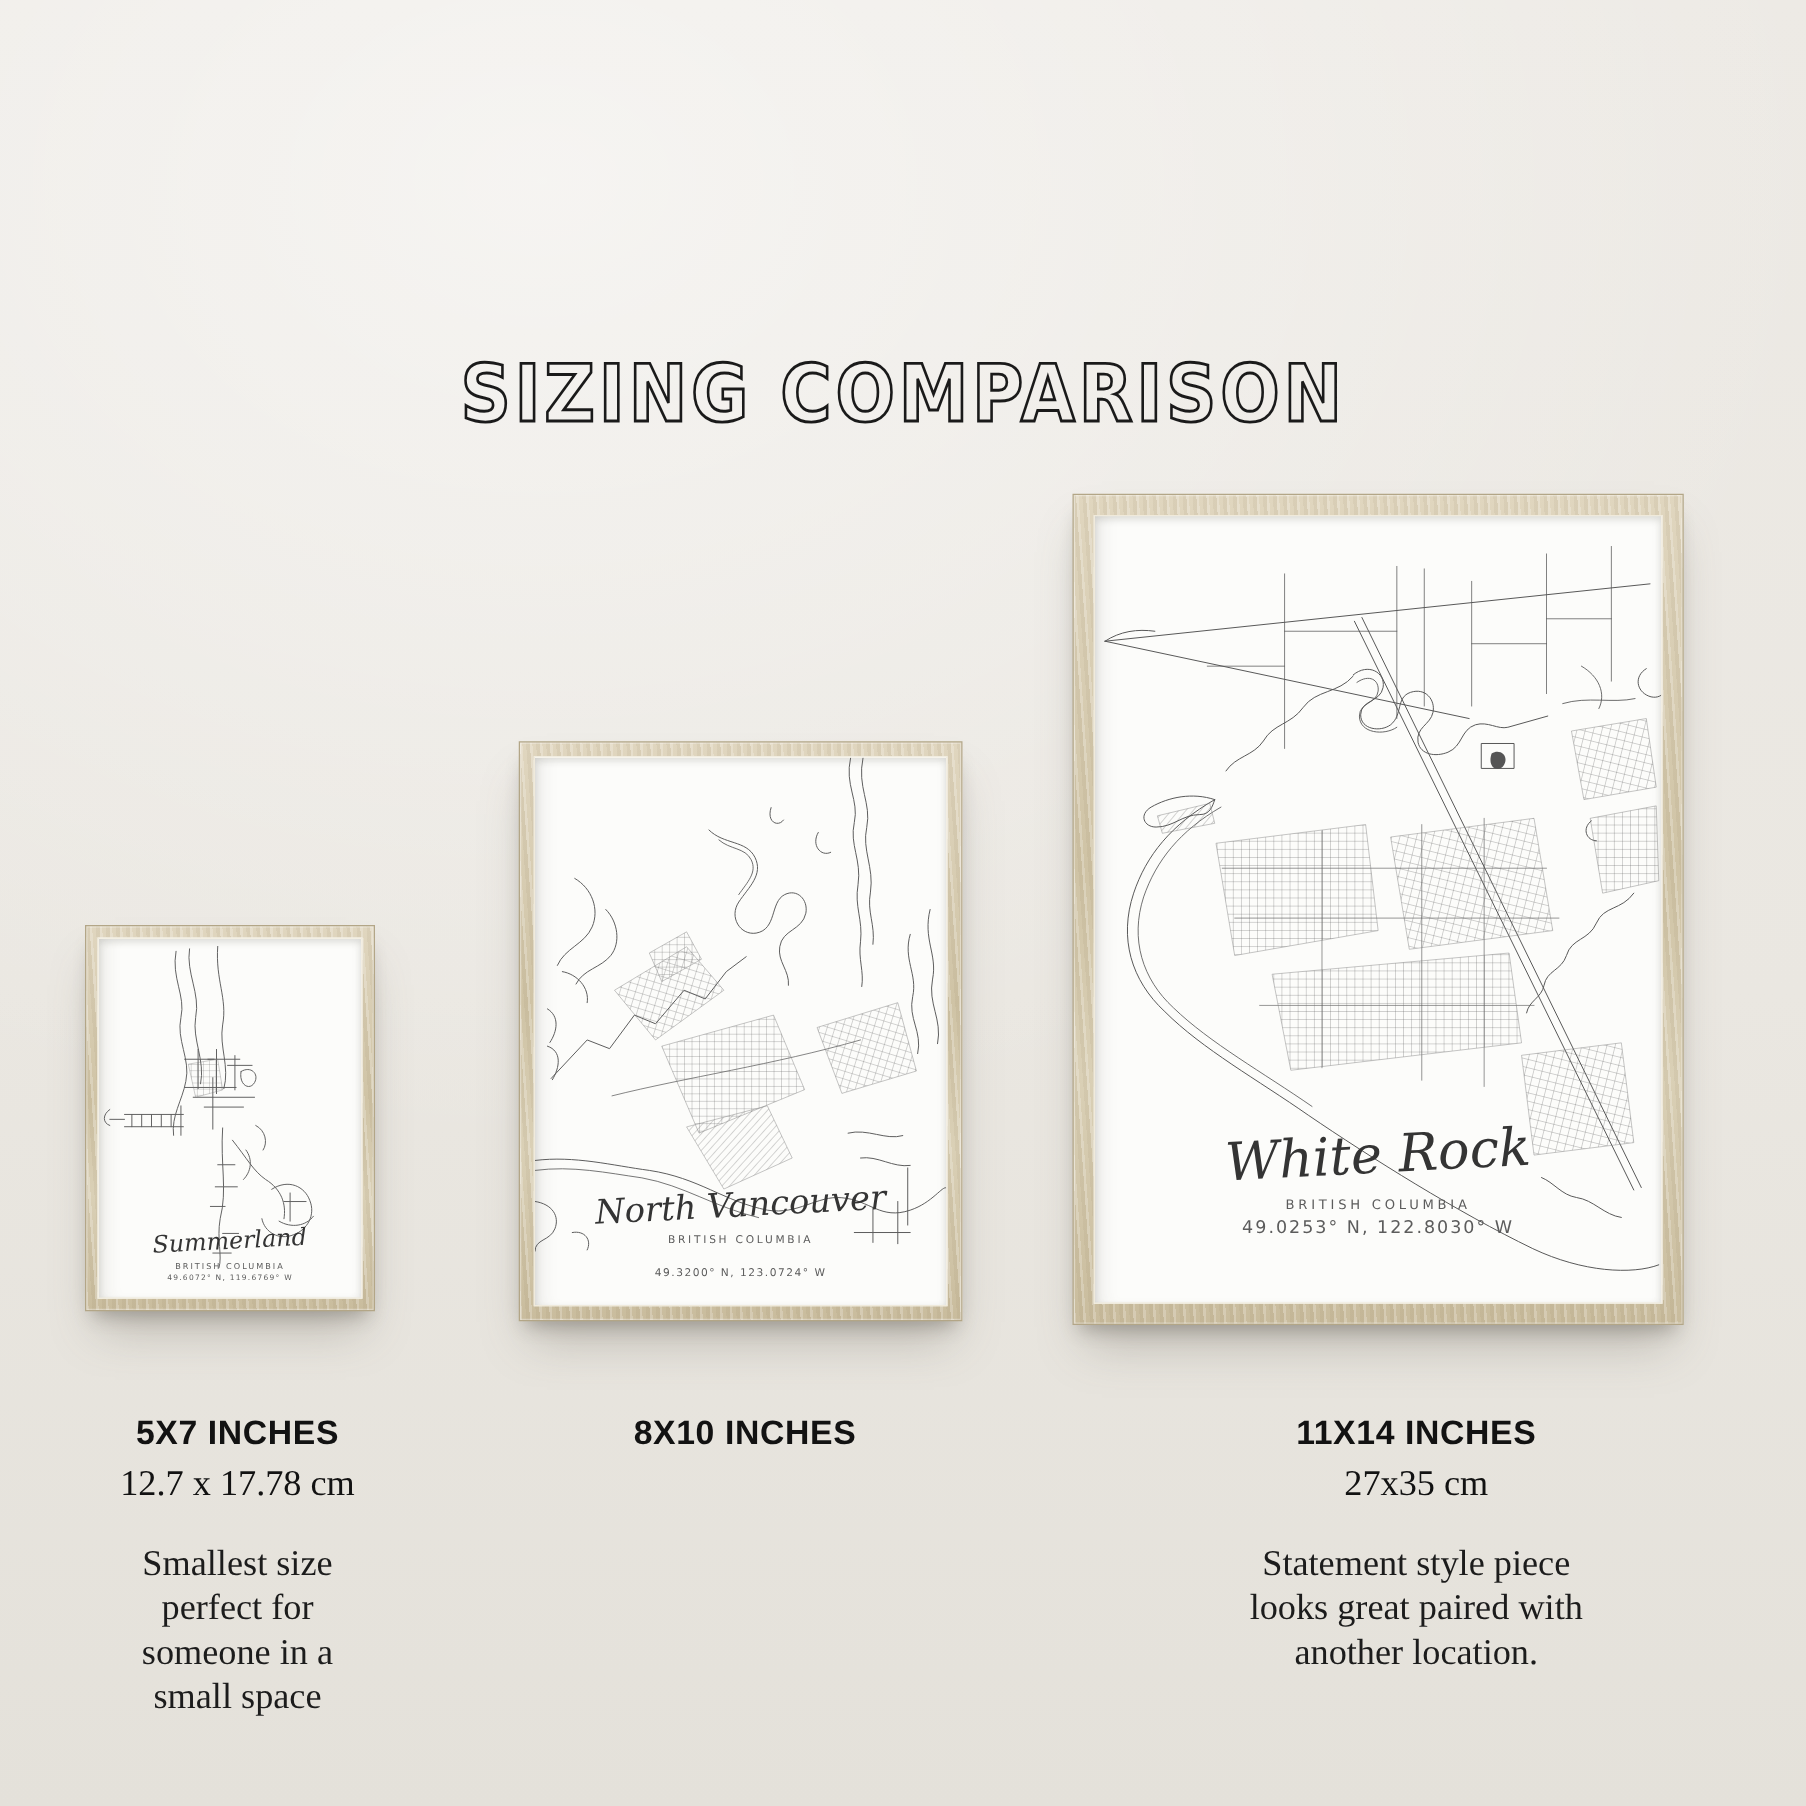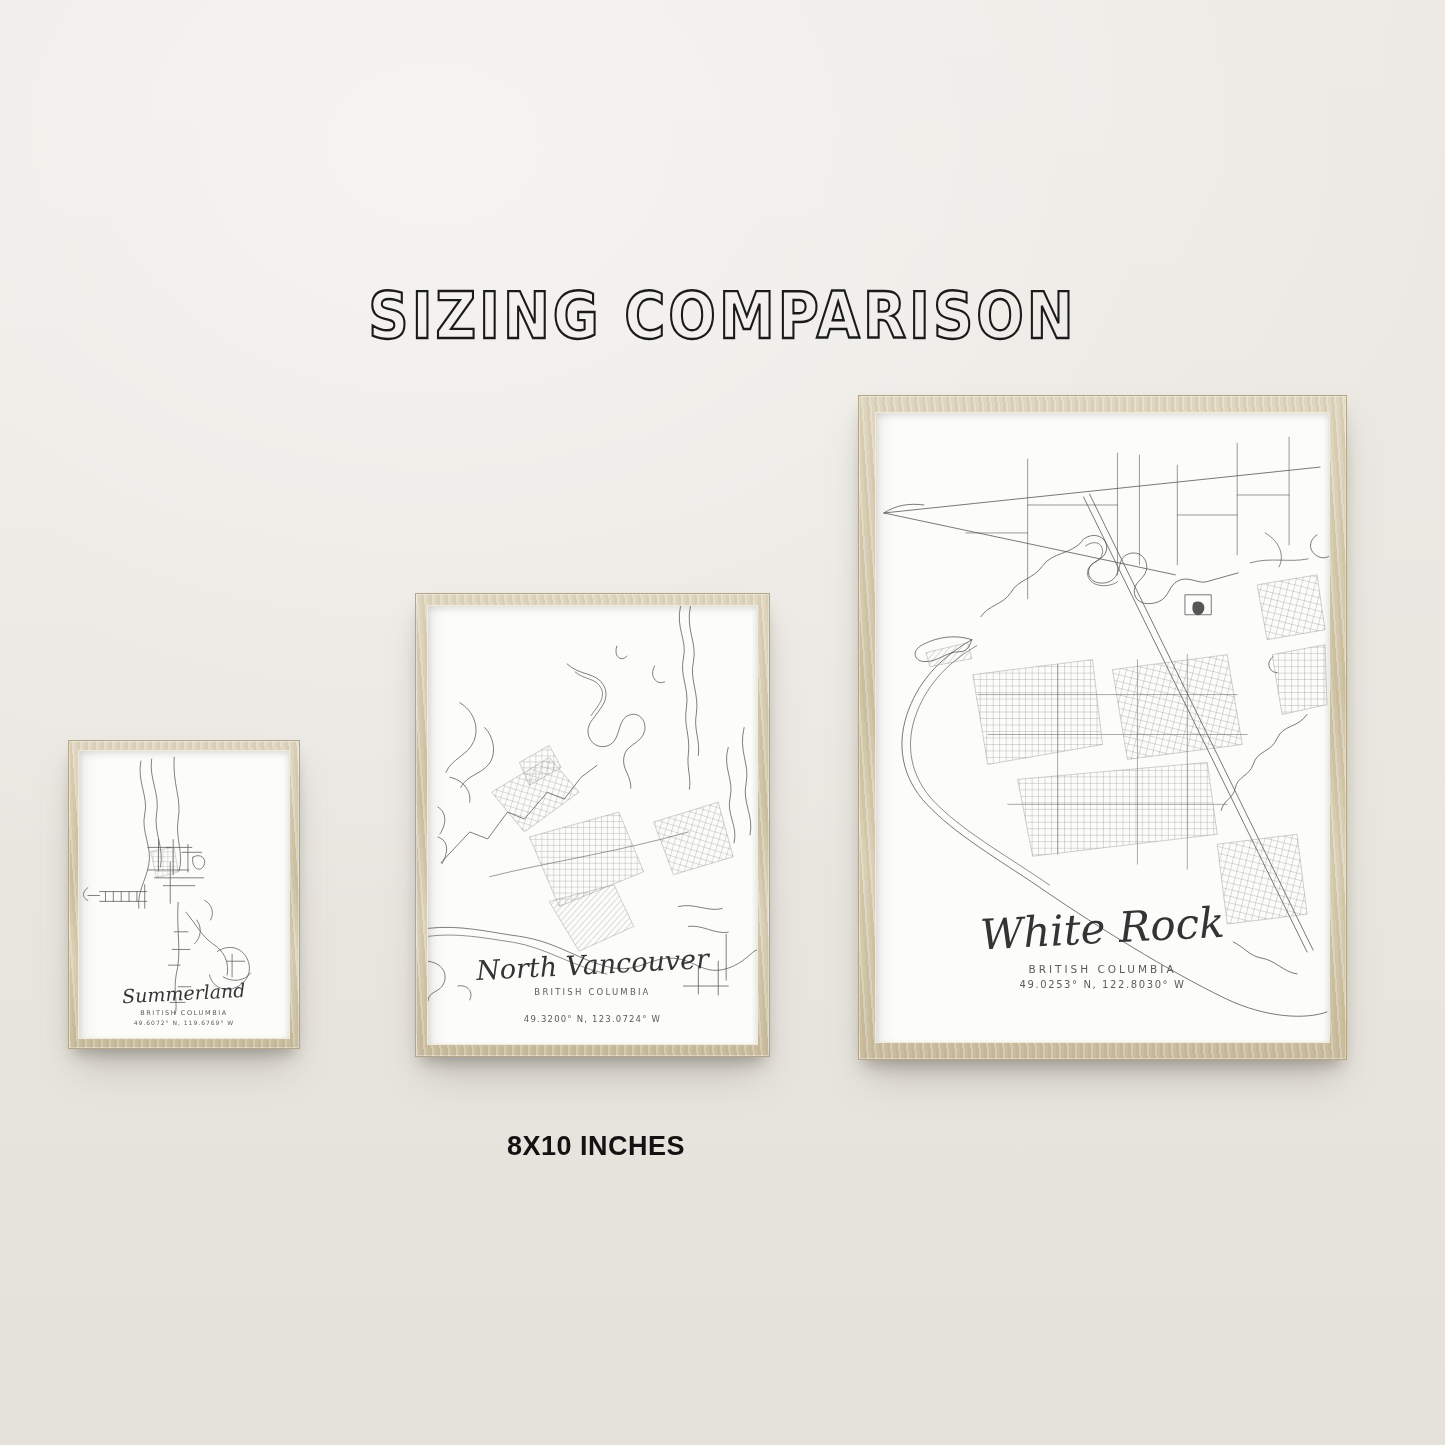--- a/index.html
+++ b/index.html
@@ -49,21 +49,21 @@
   .frame-small  .city{font-size:19px;}
   .frame-small  .region{font-size:6.5px;letter-spacing:1.6px;margin-top:5px;}
   .frame-small  .coords{font-size:6px;letter-spacing:1px;margin-top:2px;}
   .frame-medium .caption{bottom:20px;}
   .frame-medium .city{font-size:27px;}
   .frame-medium .region{font-size:8.5px;letter-spacing:2.2px;margin-top:7px;}
   .frame-medium .coords{font-size:8.5px;letter-spacing:1.2px;margin-top:17px;}
   .frame-large  .caption{bottom:52px;}
   .frame-large  .city{font-size:42px;}
   .frame-large  .region{font-size:10.5px;letter-spacing:3px;margin-top:10px;}
-  .frame-large  .coords{font-size:10px;letter-spacing:1.6px;margin-top:4px;}
+  .frame-large  .coords{font-size:14px;letter-spacing:1.6px;margin-top:4px;}
   
   .col{position:absolute;top:1131px;text-align:center;color:#121212;}
   .col-1{left:40px;  width:300px;}
   .col-2{left:436px; width:320px;}
   .col-3{left:953px; width:360px;}
   .size-label{font-family:"Liberation Sans",sans-serif;font-weight:700;font-size:27px;letter-spacing:0.5px;margin:0;}
   .size-cm{font-family:"Liberation Serif",serif;font-size:29px;margin:9px 0 0 0;}
   .size-desc{font-family:"Liberation Serif",serif;font-size:29px;line-height:1.22;margin:30px 0 0 0;white-space:pre-line;color:#1c1c1c;}
 </style>
 </head>
@@ -200,19 +200,34 @@
         </g>
       </svg>
       <div class="caption">
         <div class="city">White Rock</div>
         <div class="region">BRITISH COLUMBIA</div>
         <div class="coords">49.0253° N, 122.8030° W</div>
       </div>
     </div>
   </div>
 
+  <div class="col col-1">
+    <p class="size-label">5X7 INCHES</p>
+    <p class="size-cm">12.7 x 17.78 cm</p>
+    <p class="size-desc">Smallest size
+perfect for
+someone in a
+small space</p>
+  </div>
 
   <div class="col col-2">
     <p class="size-label">8X10 INCHES</p>
   </div>
 
+  <div class="col col-3">
+    <p class="size-label">11X14 INCHES</p>
+    <p class="size-cm">27x35 cm</p>
+    <p class="size-desc">Statement style piece
+looks great paired with
+another location.</p>
+  </div>
 
 </div>
 
 </body></html>

